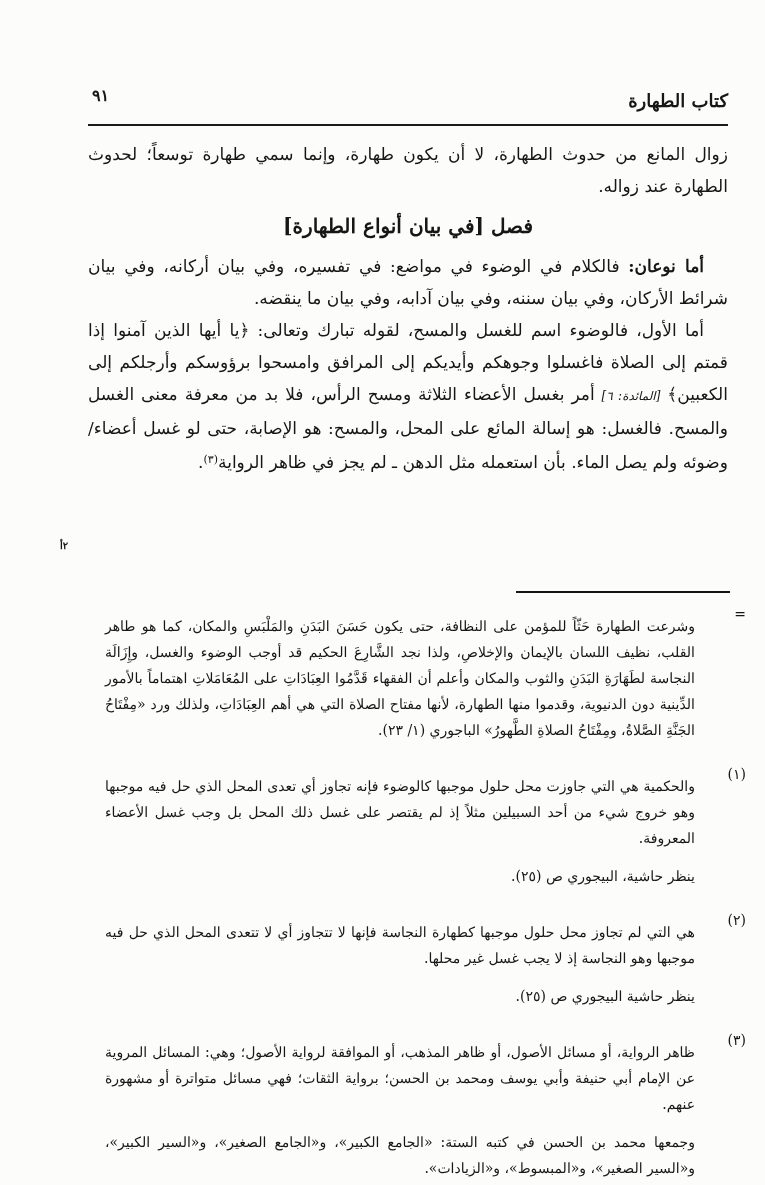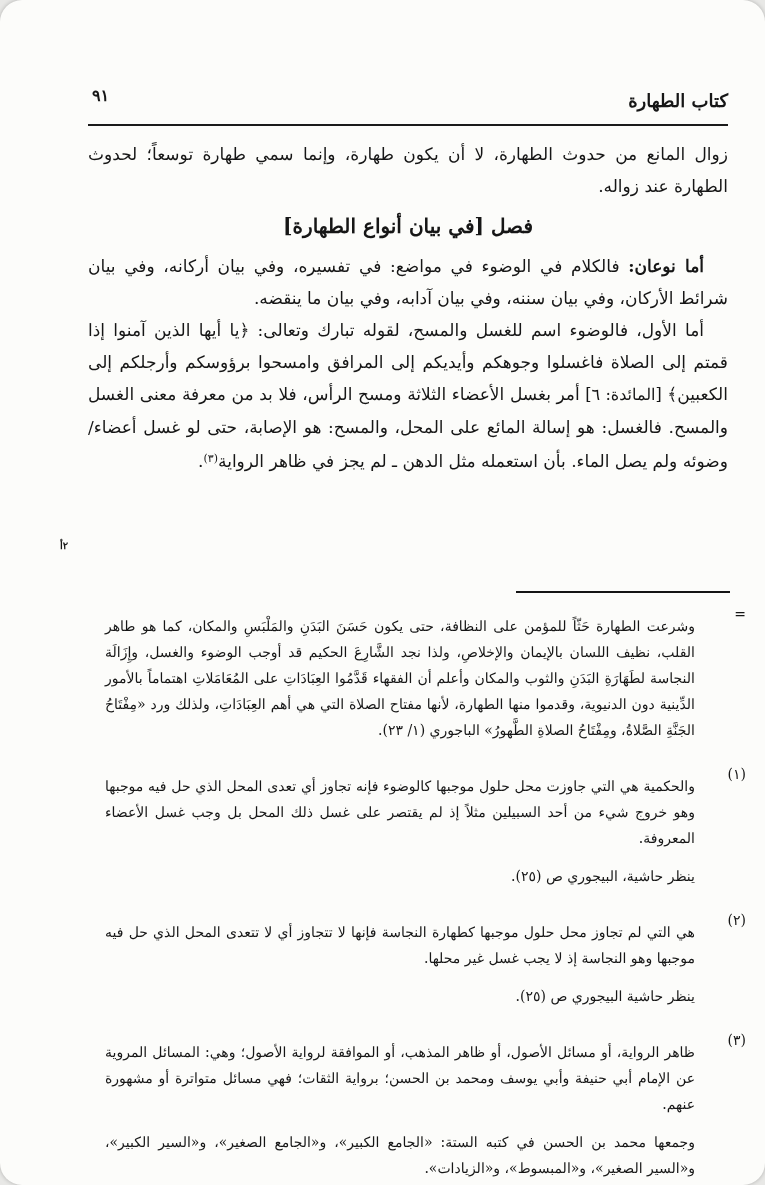--- a/index.html
+++ b/index.html
@@ -5,42 +5,41 @@
   html,body{margin:0;padding:0;background:#e8e8e6;}
   .page{
     position:relative;
     width:765px;height:1185px;
     background:#fcfcfa;
     color:#161616;
     font-family:"DejaVu Serif","Liberation Serif",serif;
     direction:rtl;
     overflow:hidden;
     box-shadow:0 0 4px rgba(0,0,0,.25);
-    border-radius:22px;
   }
   
   .header{position:absolute;top:84px;left:88px;right:37px;height:26px;}
   .page-num{position:absolute;left:4px;top:2px;font-size:16px;font-weight:bold;letter-spacing:1px;}
   .book-title{position:absolute;right:0;top:6px;font-size:18px;font-weight:bold;}
   .header-rule{position:absolute;top:124px;left:88px;right:37px;height:2px;background:#1a1a1a;}
   
   .main{
     position:absolute;top:138px;left:88px;right:37px;
     font-size:17px;line-height:32px;
     text-align:justify;text-justify:inter-word;
   }
   .main p{margin:0;}
   .main p.indent{text-indent:24px;}
   .fasl{
     text-align:center;font-weight:bold;font-size:20px;
     margin:7px 0 7px;line-height:34px;
   }
   .lead{font-weight:bold;}
   .fref{font-size:11px;vertical-align:5px;letter-spacing:0;}
-  .verse-ref{font-size:16px;}
+  .verse-ref{font-size:12px;font-style:italic;}
   .folio-marker{
     position:absolute;left:60px;top:540px;
     font-size:10px;font-weight:bold;
   }
   
   .fn-sep{position:absolute;top:591px;right:35px;width:214px;height:2px;background:#141414;}
   .footnotes{
     position:absolute;top:601px;left:93px;right:43px;
     font-size:14px;line-height:26px;
     text-align:justify;text-justify:inter-word;

